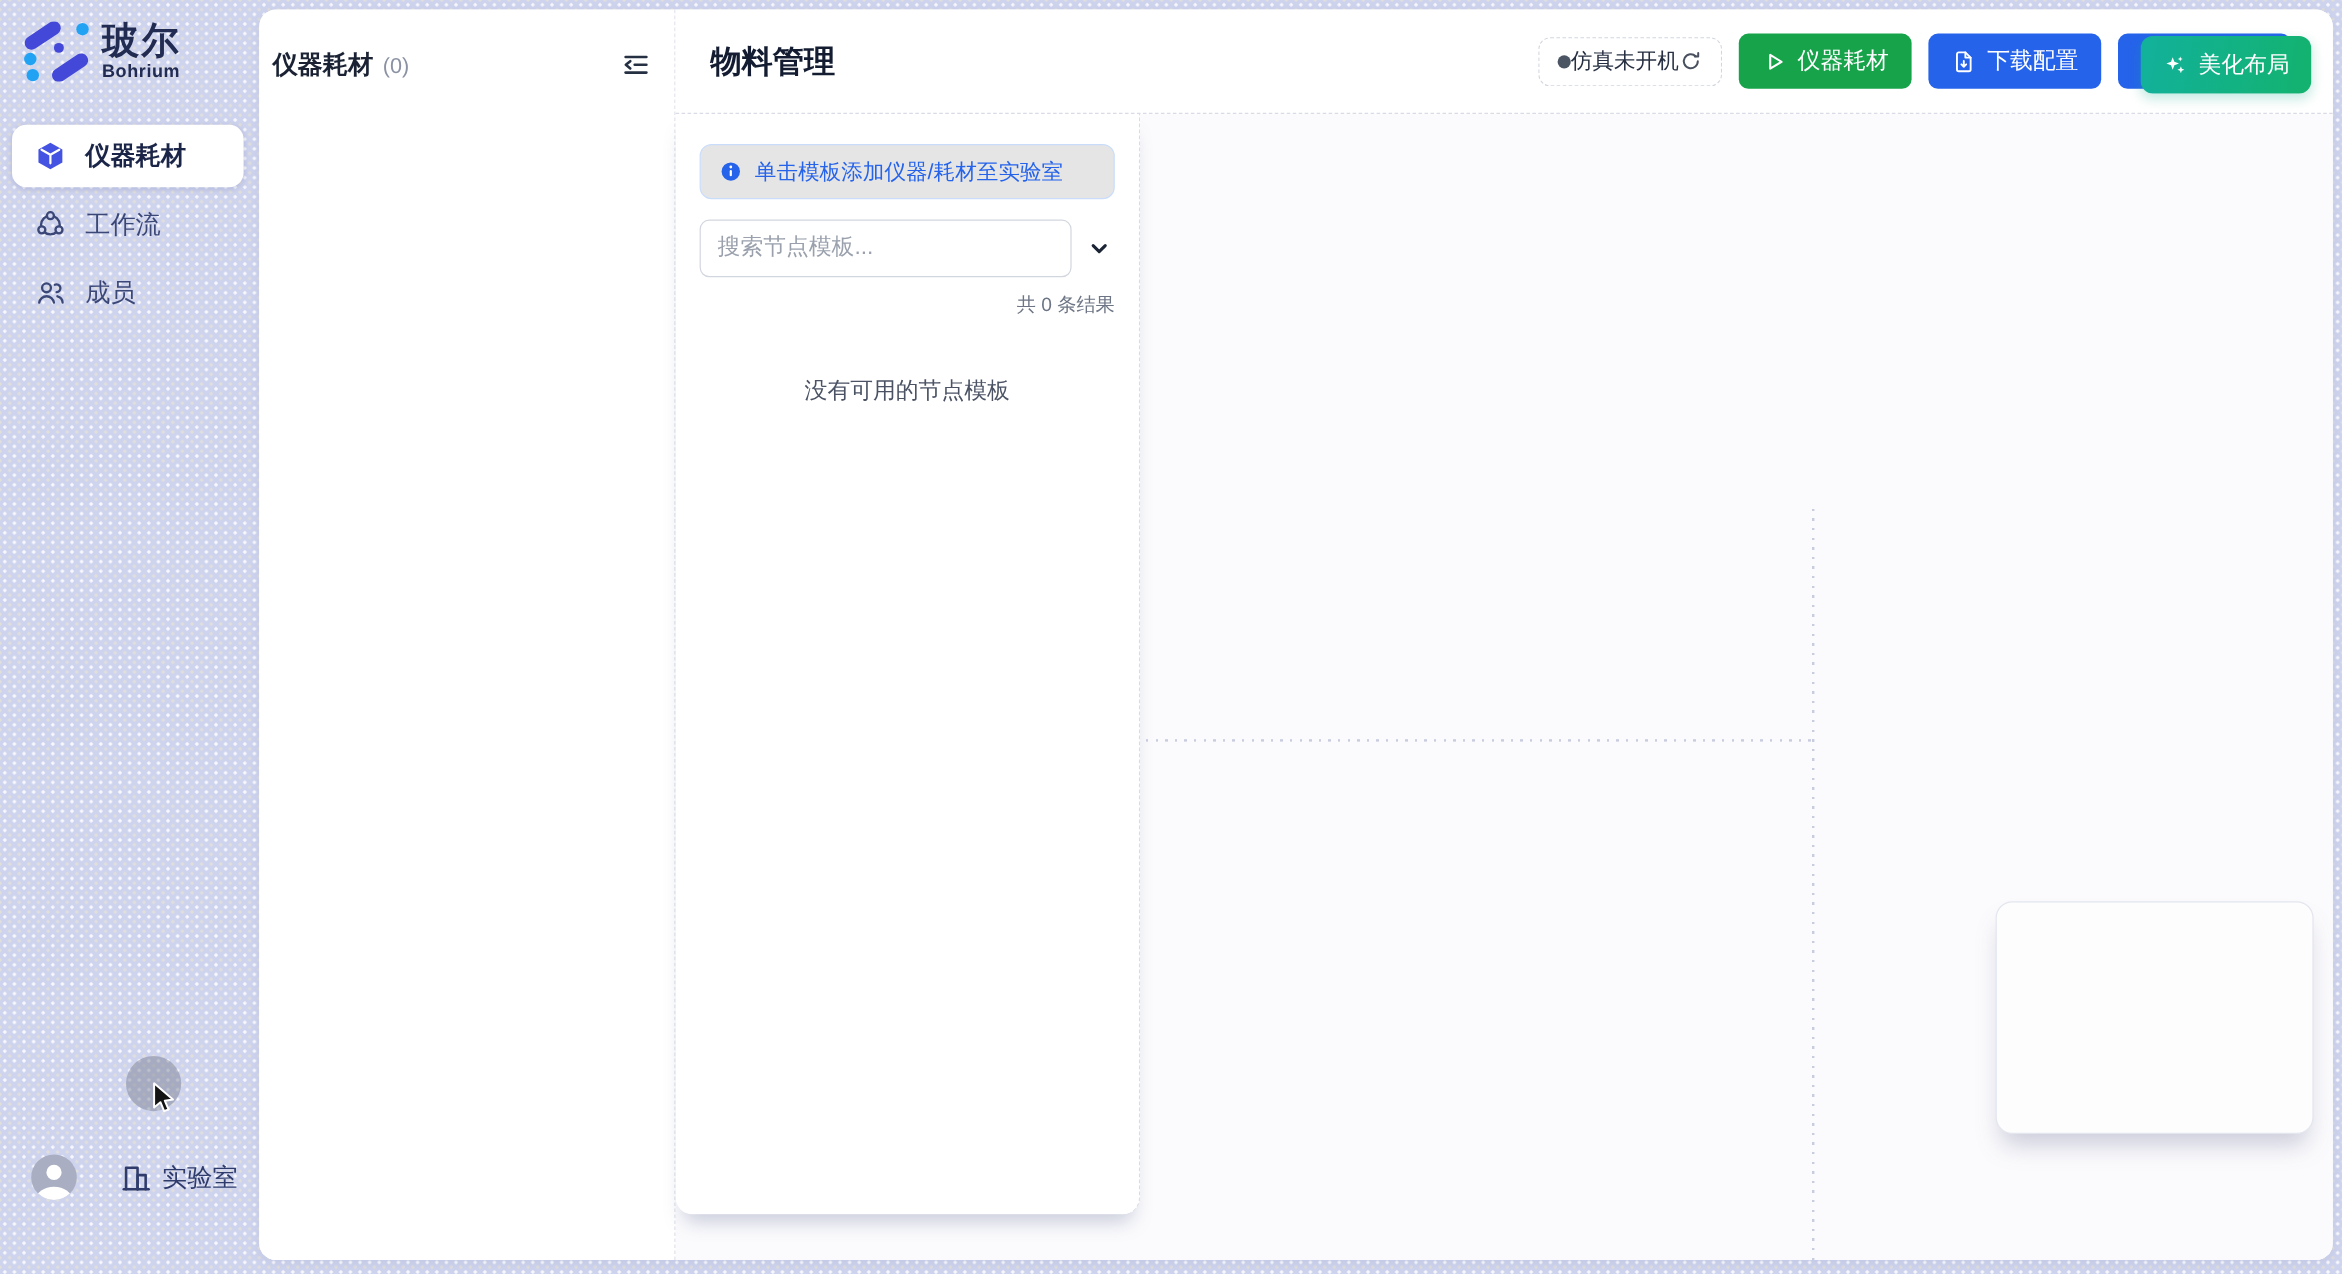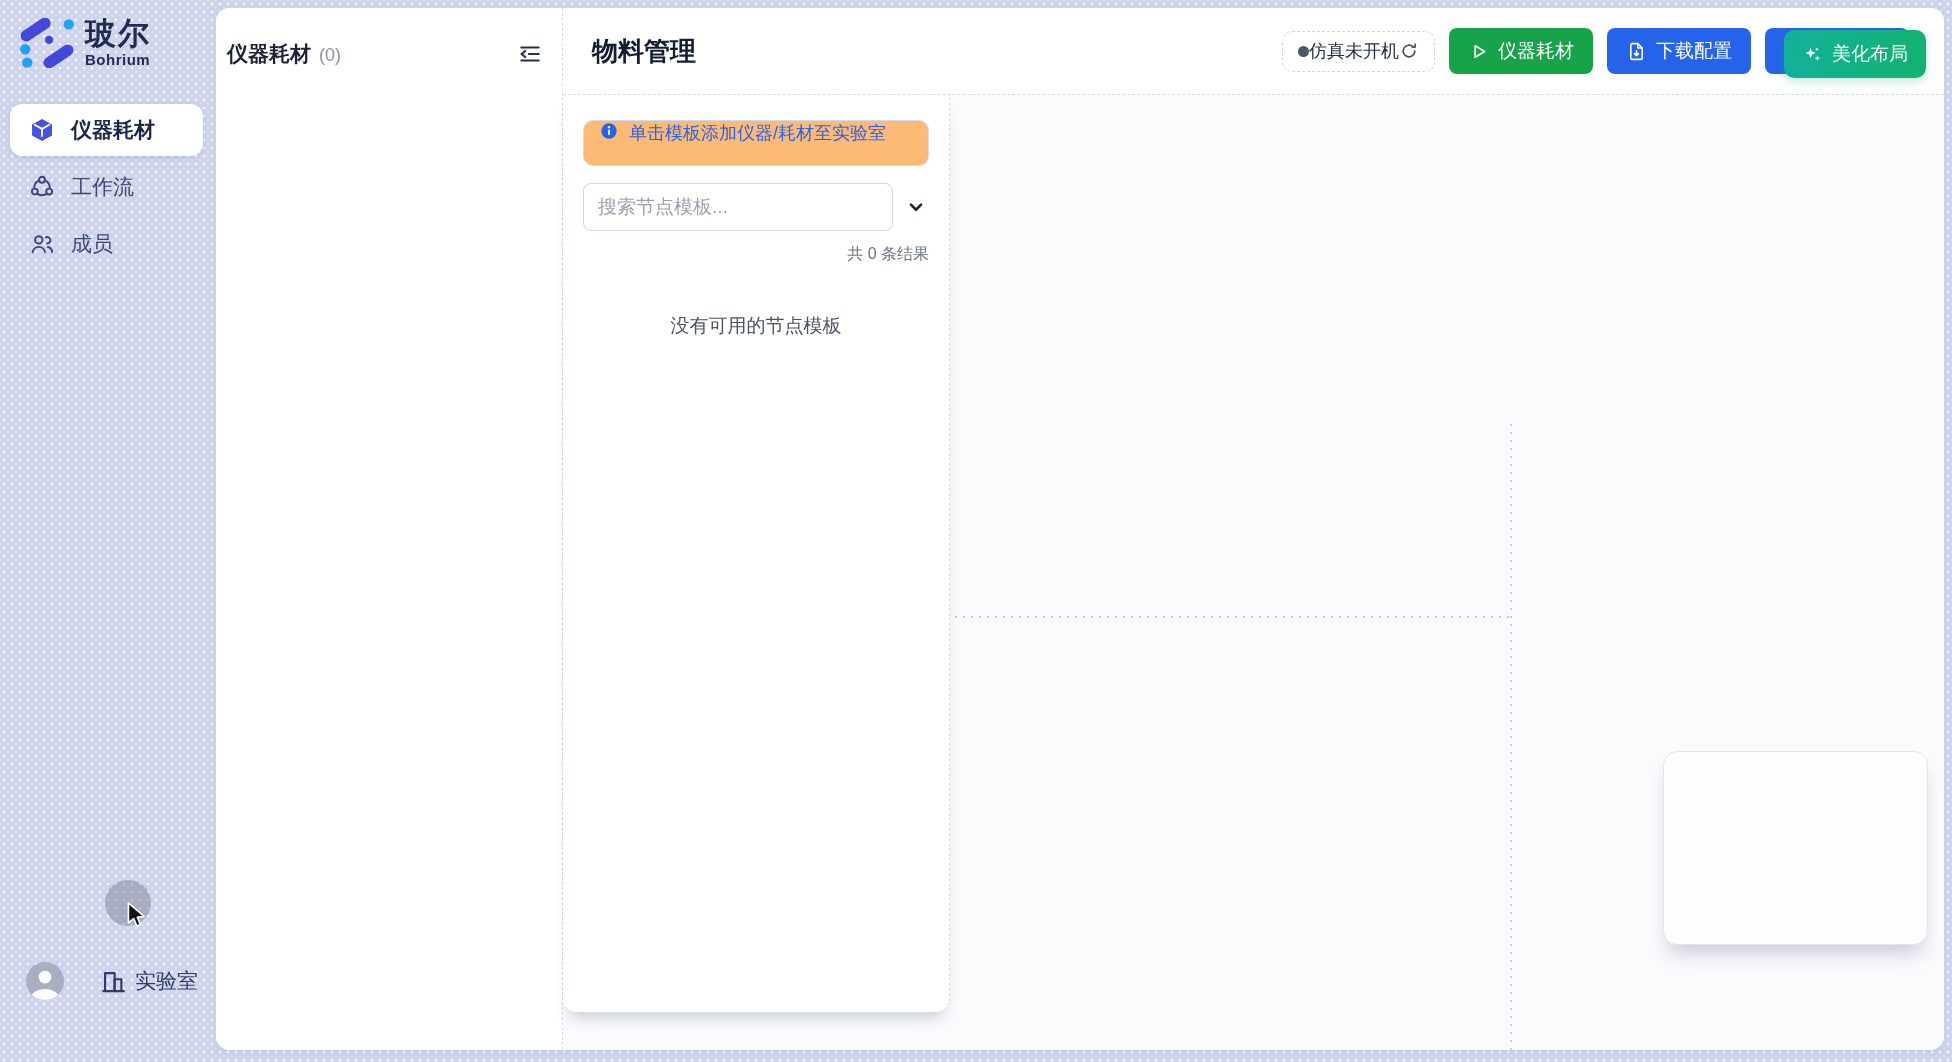--- a/index.html
+++ b/index.html
@@ -64,22 +64,22 @@
   .btn { height:46px; display:flex; align-items:center; gap:9px; padding:0 19px; border:none;
          border-radius:8px; color:#fff; font-size:19px; font-weight:500; cursor:pointer;
          font-family:inherit; }
   .btn.green { background:#16a34a; }
   .btn.blue  { background:#2563eb; }
 
   
   .tpl-card { position:absolute; left:0; top:87px; width:387px; height:917px; background:#fff;
               border-right:1px dashed #d9dce6; border-radius:0 0 14px 14px;
               box-shadow:0 12px 16px -7px rgba(100,108,150,.35); }
-  .banner { margin:25px 20px 0 20px; height:46px; display:flex; align-items:flex-start; gap:10px;
-            padding:0 15px; background:#fdba74; border:1px solid #c9ddfb; border-radius:10px; }
+  .banner { margin:25px 20px 0 20px; height:46px; display:flex; align-items:center; gap:10px;
+            padding:0 15px; background:#e5e5e5; border:1px solid #c9ddfb; border-radius:10px; }
   .banner .txt { font-size:18px; color:#2563eb; }
   .search-row { margin:17px 20px 0 20px; display:flex; align-items:center; }
   .search-input { flex:1; height:48px; border:1px solid #d2d6de; border-radius:8px;
                   padding:0 14px; font-size:19px; color:#1f2733; font-family:inherit; outline:none; }
   .search-input::placeholder { color:#9aa1ad; }
   .chev-btn { background:none; border:none; cursor:pointer; margin-left:10px; padding:2px; }
   .result-count { margin-top:13px; padding-right:20px; text-align:right; font-size:16px; color:#6d7585; }
   .empty-state { margin-top:48px; text-align:center; font-size:19px; color:#4a5264; }
 
   

